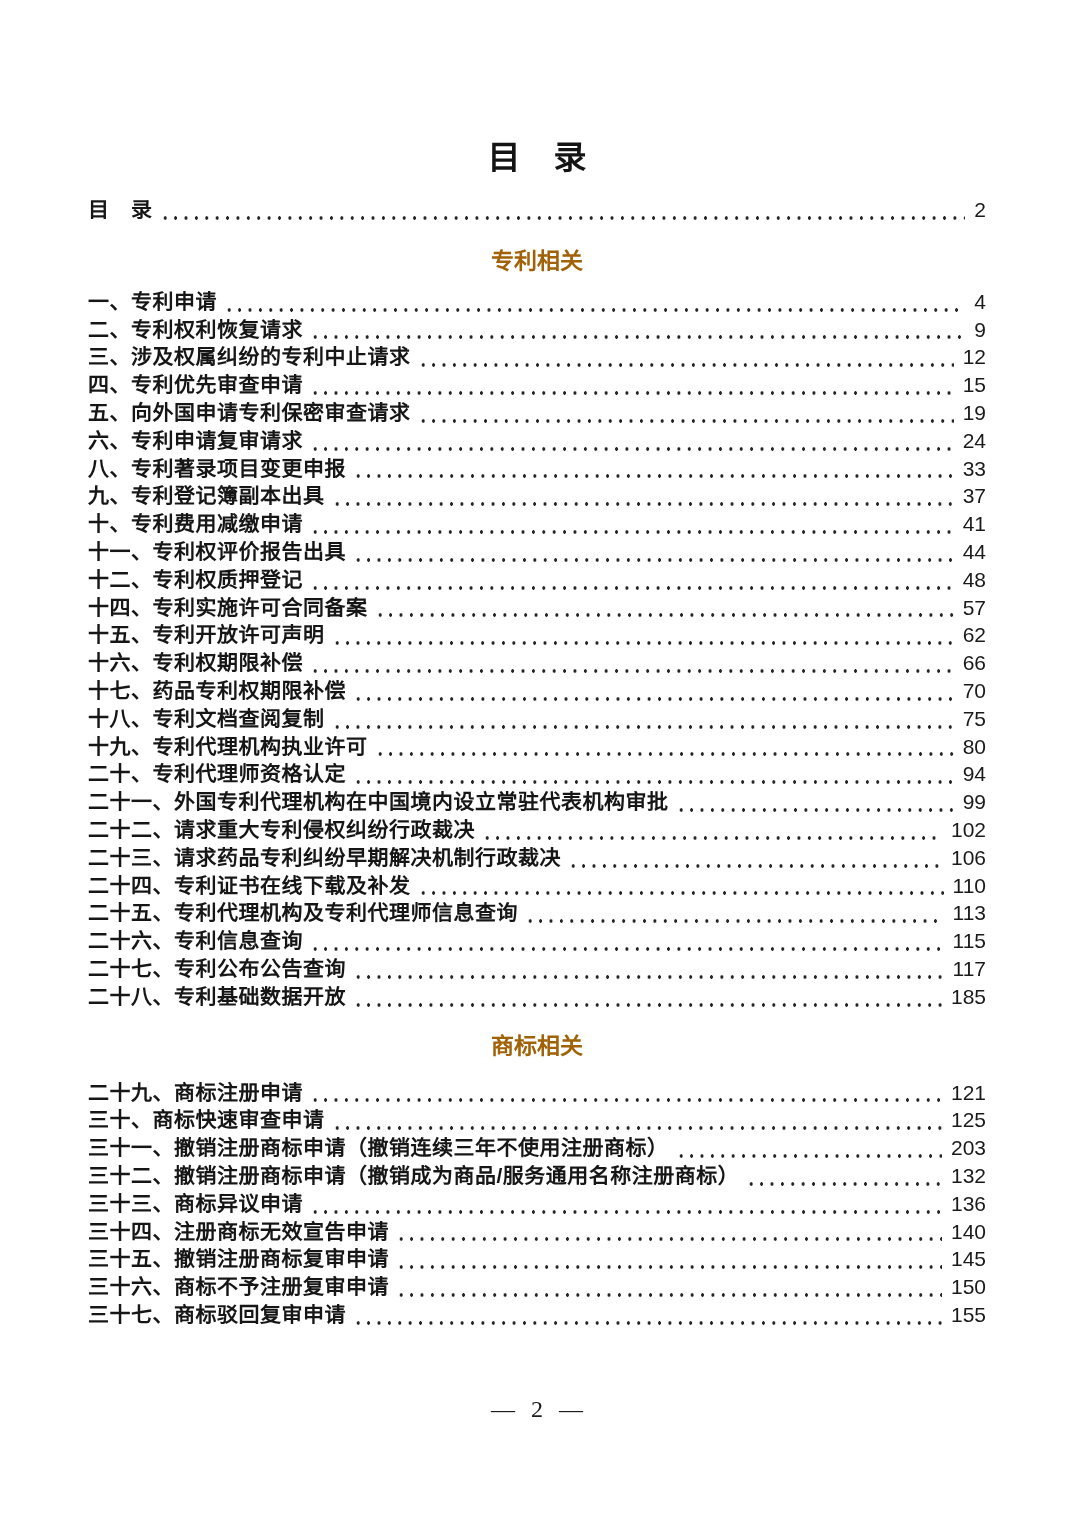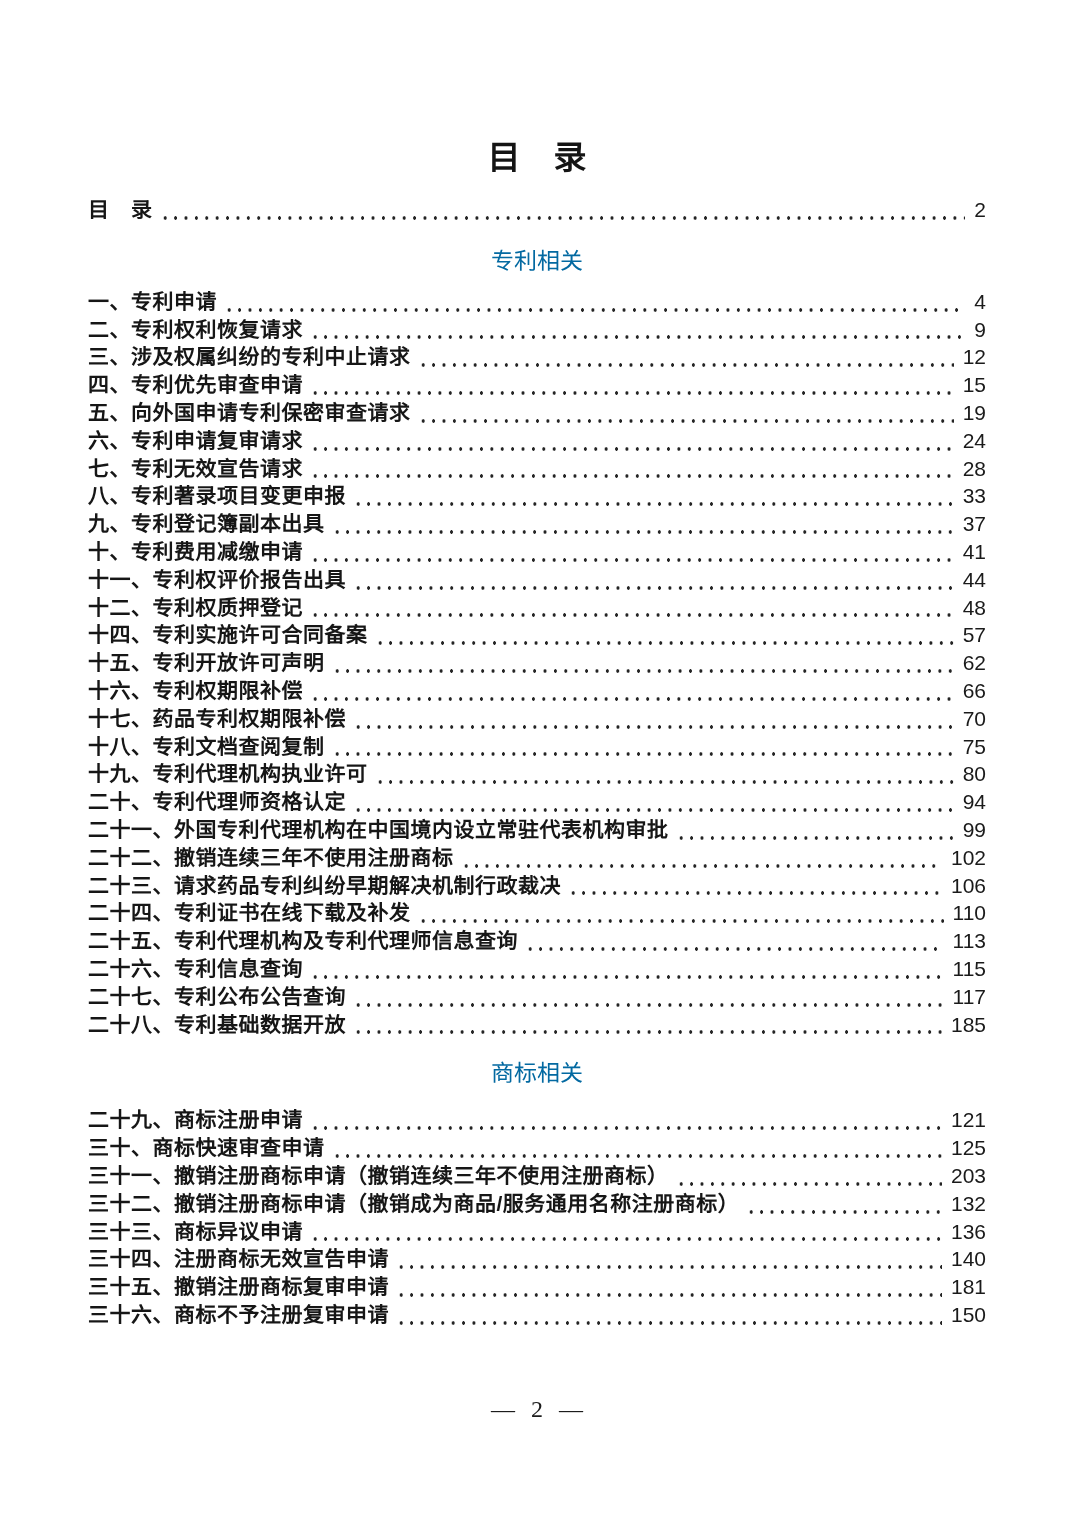--- a/index.html
+++ b/index.html
@@ -50,22 +50,22 @@
     font-size: 21px;
     font-weight: 400;
     font-family: "Liberation Sans", sans-serif;
     color: #1a1a1a;
   }
   .section-heading {
     margin: 24px 0 14px 0;
     text-align: center;
     font-size: 23px;
     line-height: 26px;
-    font-weight: 400;
-    color: #0369a1;
+    font-weight: 700;
+    color: #a16207;
   }
   .section-heading.second { margin: 22px 0 20px 0; text-align: center; }
   .footer {
     position: absolute;
     left: 0;
     right: 0;
     top: 1396px;
     display: flex;
     justify-content: center;
     align-items: baseline;
@@ -114,25 +114,20 @@
     <span class="toc-label">五、向外国申请专利保密审查请求</span>
     <span class="toc-dots"></span>
     <span class="toc-page">19</span>
   </div>
       <div class="toc-row">
     <span class="toc-label">六、专利申请复审请求</span>
     <span class="toc-dots"></span>
     <span class="toc-page">24</span>
   </div>
       <div class="toc-row">
-    <span class="toc-label">七、专利无效宣告请求</span>
-    <span class="toc-dots"></span>
-    <span class="toc-page">28</span>
-  </div>
-      <div class="toc-row">
     <span class="toc-label">八、专利著录项目变更申报</span>
     <span class="toc-dots"></span>
     <span class="toc-page">33</span>
   </div>
       <div class="toc-row">
     <span class="toc-label">九、专利登记簿副本出具</span>
     <span class="toc-dots"></span>
     <span class="toc-page">37</span>
   </div>
       <div class="toc-row">
@@ -184,21 +179,21 @@
     <span class="toc-label">二十、专利代理师资格认定</span>
     <span class="toc-dots"></span>
     <span class="toc-page">94</span>
   </div>
       <div class="toc-row">
     <span class="toc-label">二十一、外国专利代理机构在中国境内设立常驻代表机构审批</span>
     <span class="toc-dots"></span>
     <span class="toc-page">99</span>
   </div>
       <div class="toc-row">
-    <span class="toc-label">二十二、撤销连续三年不使用注册商标</span>
+    <span class="toc-label">二十二、请求重大专利侵权纠纷行政裁决</span>
     <span class="toc-dots"></span>
     <span class="toc-page">102</span>
   </div>
       <div class="toc-row">
     <span class="toc-label">二十三、请求药品专利纠纷早期解决机制行政裁决</span>
     <span class="toc-dots"></span>
     <span class="toc-page">106</span>
   </div>
       <div class="toc-row">
     <span class="toc-label">二十四、专利证书在线下载及补发</span>
@@ -252,26 +247,31 @@
     <span class="toc-page">136</span>
   </div>
       <div class="toc-row">
     <span class="toc-label">三十四、注册商标无效宣告申请</span>
     <span class="toc-dots"></span>
     <span class="toc-page">140</span>
   </div>
       <div class="toc-row">
     <span class="toc-label">三十五、撤销注册商标复审申请</span>
     <span class="toc-dots"></span>
-    <span class="toc-page">181</span>
+    <span class="toc-page">145</span>
   </div>
       <div class="toc-row">
     <span class="toc-label">三十六、商标不予注册复审申请</span>
     <span class="toc-dots"></span>
     <span class="toc-page">150</span>
+  </div>
+      <div class="toc-row">
+    <span class="toc-label">三十七、商标驳回复审申请</span>
+    <span class="toc-dots"></span>
+    <span class="toc-page">155</span>
   </div>
     </div>
 
   <div class="footer">
     <span>—</span>
     <span>2</span>
     <span>—</span>
   </div>
 
 </div>

